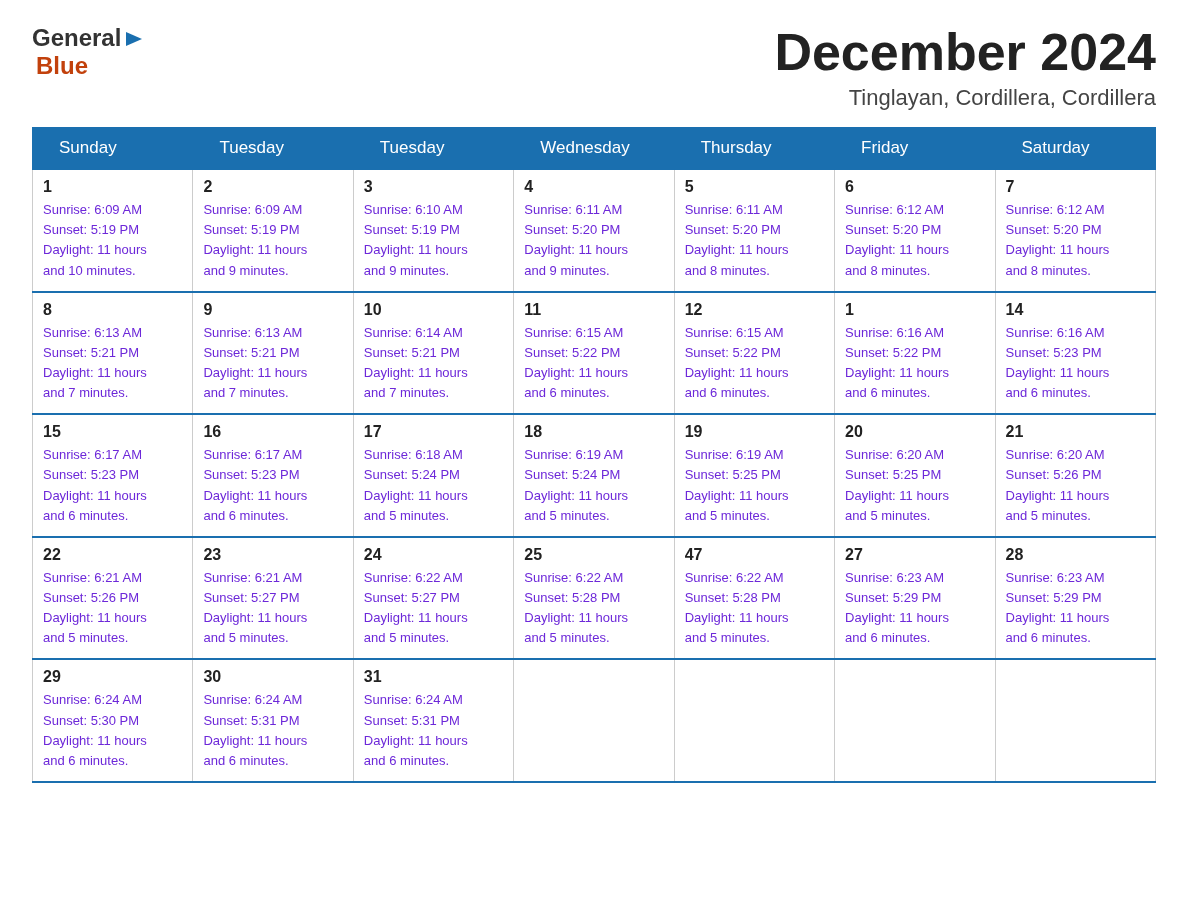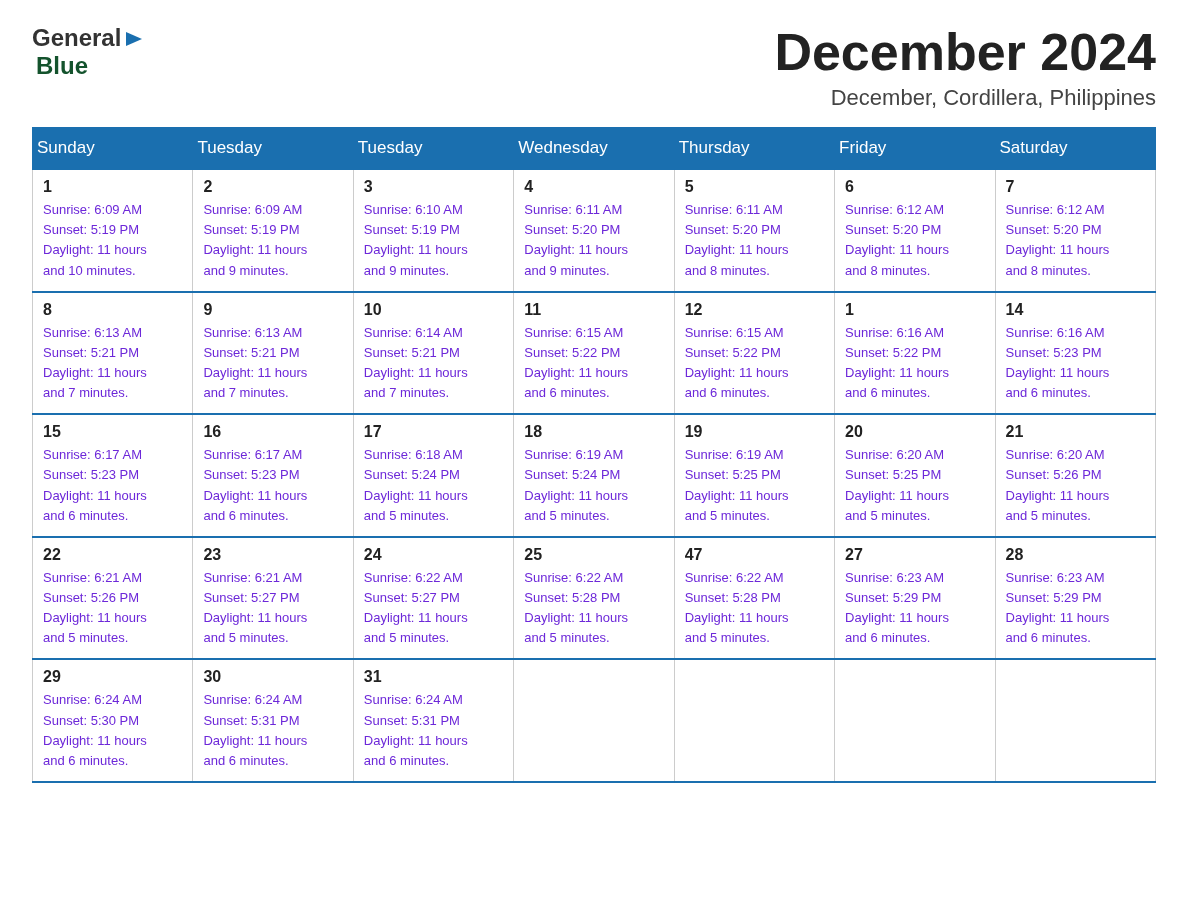--- a/index.html
+++ b/index.html
@@ -33,21 +33,21 @@
     .calendar {
       width: 100%;
       border-collapse: collapse;
       border: 1.5px solid #1a6faf;
     }
     .calendar th {
       background-color: #1a6faf;
       color: #fff;
       font-size: 17px;
       font-weight: normal;
-      padding: 10px 4px;
+      padding: 10px 26px;
       text-align: left;
       border: 1px solid #1a6faf;
     }
     .calendar td {
       vertical-align: top;
       padding: 8px 10px 10px 10px;
       border: 1px solid #ccc;
       width: 14.28%;
       min-height: 100px;
       font-size: 13px;
@@ -86,26 +86,26 @@
 
 <div class="header">
   <div class="logo-wrapper">
     <div class="logo-line">
       <span style="font-size:24px;font-weight:bold;color:#333;">General</span>
       <svg width="22" height="22" viewBox="0 0 22 22" style="margin-left:2px;margin-top:2px;">
         <polygon points="3,4 19,11 3,18" fill="#1a6faf"></polygon>
       </svg>
     </div>
     <div>
-      <span style="font-size:24px;font-weight:bold;color:#14532d;margin-left:4px;">Blue</span>
+      <span style="font-size:24px;font-weight:bold;color:#c2410c;margin-left:4px;">Blue</span>
     </div>
   </div>
   <div class="title-block">
     <div class="month-title">December 2024</div>
-    <div class="location">December, Cordillera, Philippines</div>
+    <div class="location">Tinglayan, Cordillera, Cordillera</div>
   </div>
 </div>
 
 <table class="calendar">
   <thead>
     <tr>
     <th>Sunday</th>
         <th>Tuesday</th>
         <th>Tuesday</th>
         <th>Wednesday</th>

